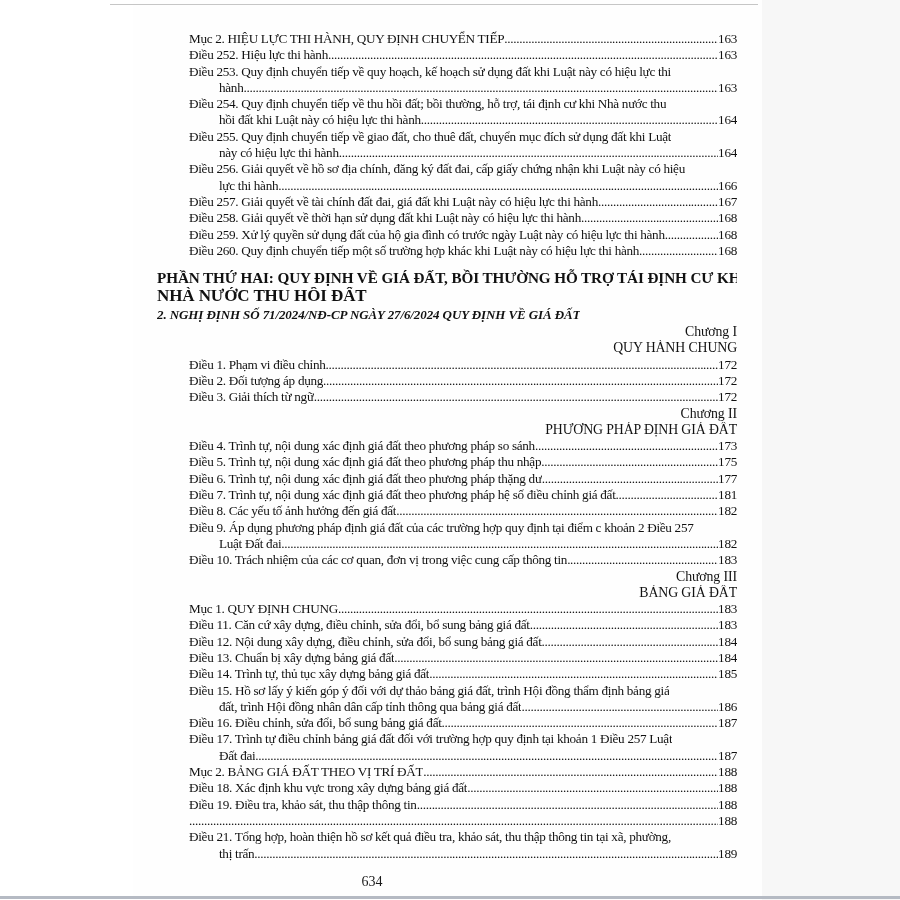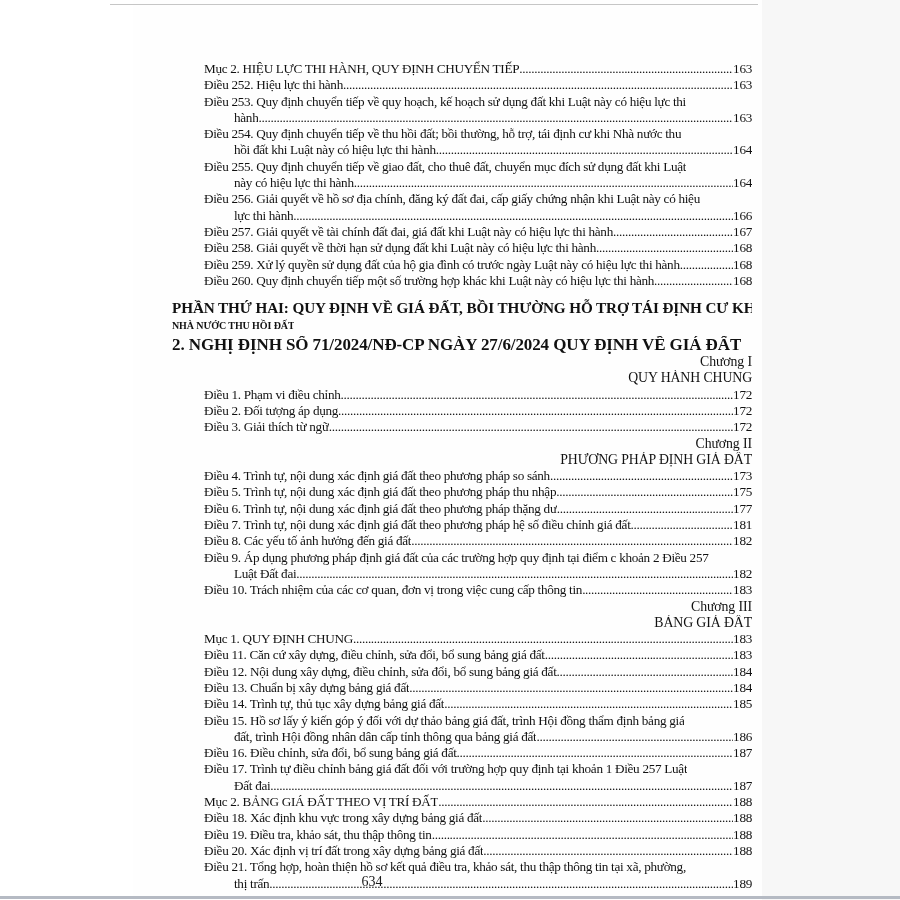--- a/index.html
+++ b/index.html
@@ -6,34 +6,34 @@
   body{width:900px;height:900px;background:#fefefe;overflow:hidden;}
   .scan{
     position:absolute; left:0; top:0; width:900px; height:900px;
     background:#fefefe; color:#111;
     font-family:"Liberation Serif","DejaVu Serif",serif;
   }
   .shade-left{position:absolute;left:0;top:0;width:133px;height:900px;background:#ffffff;}
   .shade-right{position:absolute;left:762px;top:0;width:138px;height:900px;background:#f7f7f7;}
   .edge-top{position:absolute;left:110px;top:4px;width:648px;height:1px;background:#c6c6c6;}
   .edge-bottom{position:absolute;left:0;top:896px;width:900px;height:3px;background:#b5bac3;}
-  .toc{position:absolute;left:172px;top:31px;width:580px;margin-top:30px;}
+  .toc{position:absolute;left:157px;top:31px;width:580px;}
   .row{
     display:flex;align-items:baseline;
     line-height:16.3px;font-size:13.2px;letter-spacing:-0.3px;
     white-space:nowrap;overflow:hidden;
   }
   .row .t{flex:0 1 auto;min-width:0;overflow:hidden;}
   .row .dots{flex:1 1 0;min-width:0;overflow:hidden;}
   .row .pg{flex:0 0 auto;}
   .entry{margin-left:32px;}
   .cont{margin-left:62px;}
   .part{font-weight:bold;font-size:15.2px;line-height:18.3px;letter-spacing:-0.1px;margin-top:10px;}
-  .part2{font-weight:bold;font-size:10px;line-height:18.3px;letter-spacing:-0.1px;}
-  .decree{font-weight:bold;font-size:17px;line-height:18.3px;letter-spacing:-0.1px;}
+  .part2{font-weight:bold;font-size:17px;line-height:18.3px;letter-spacing:-0.1px;}
+  .decree{font-weight:bold;font-size:13px;line-height:18.3px;letter-spacing:-0.1px;font-style:italic;}
   .center{font-weight:normal;font-size:13.8px;justify-content:flex-end;letter-spacing:-0.1px;}
   .folio{
     position:absolute;top:874px;left:0;width:744px;text-align:center;
     font-size:14px;color:#1a1a1a;
   }
 </style>
 </head>
 <body>
 
 <div class="scan">
@@ -238,21 +238,20 @@
         <span class="t">Điều 18. Xác định khu vực trong xây dựng bảng giá đất</span>
         <span class="dots">............................................................................................................................................................................................................................................................................................................</span>
         <span class="pg">188</span>
       </div>
       <div class="row entry">
         <span class="t">Điều 19. Điều tra, khảo sát, thu thập thông tin</span>
         <span class="dots">............................................................................................................................................................................................................................................................................................................</span>
         <span class="pg">188</span>
       </div>
       <div class="row entry">
-        <span class="t">Điều 20. Xác định vị trí đất trong xây dựng bảng giá đất</span>
         <span class="dots">............................................................................................................................................................................................................................................................................................................</span>
         <span class="pg">188</span>
       </div>
       <div class="row entry">
         <span class="t">Điều 21. Tổng hợp, hoàn thiện hồ sơ kết quả điều tra, khảo sát, thu thập thông tin tại xã, phường,</span>
       </div>
       <div class="row cont">
         <span class="t">thị trấn</span>
         <span class="dots">............................................................................................................................................................................................................................................................................................................</span>
         <span class="pg">189</span>

